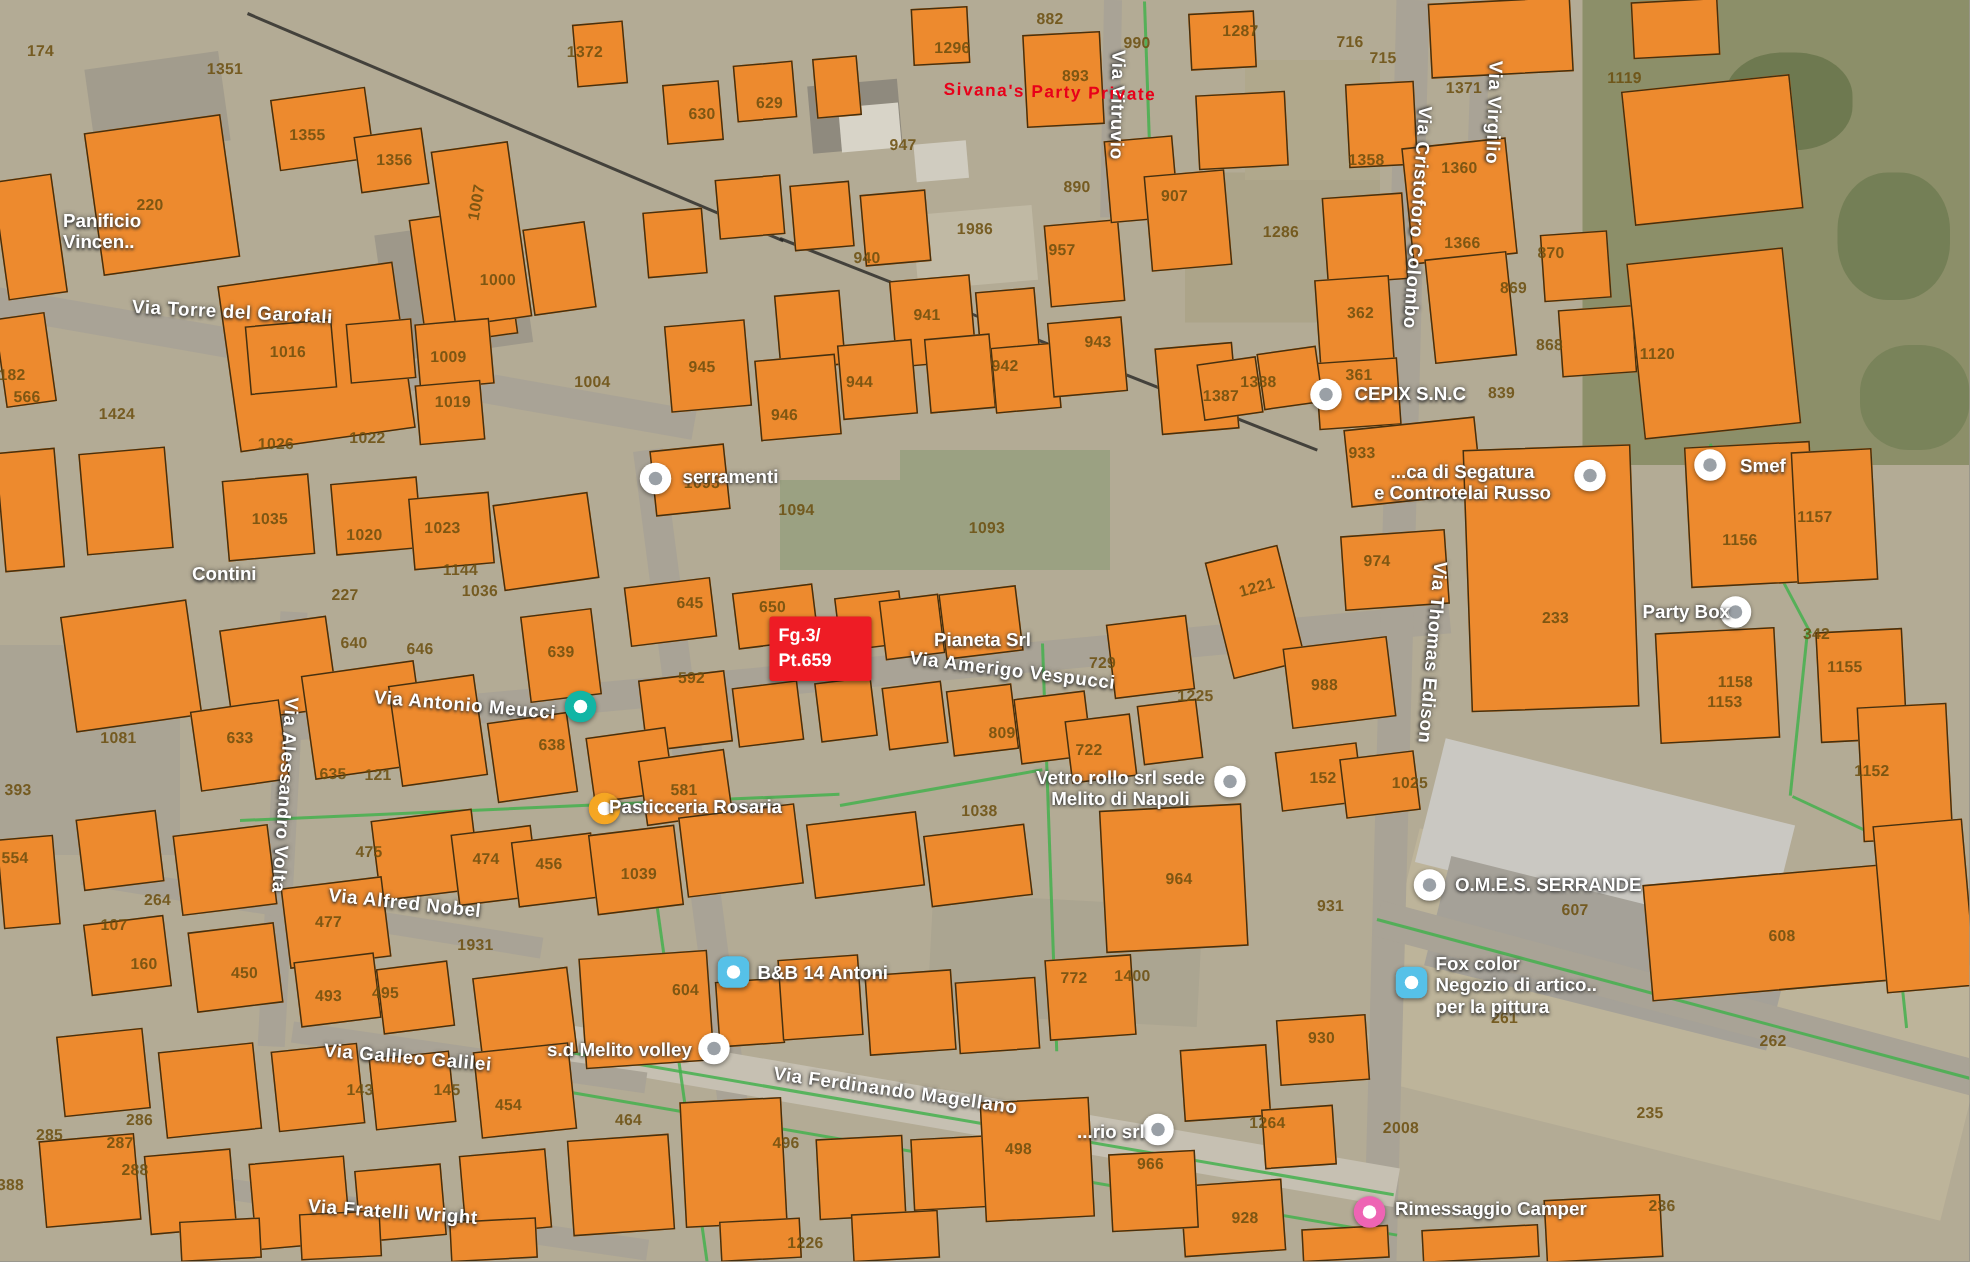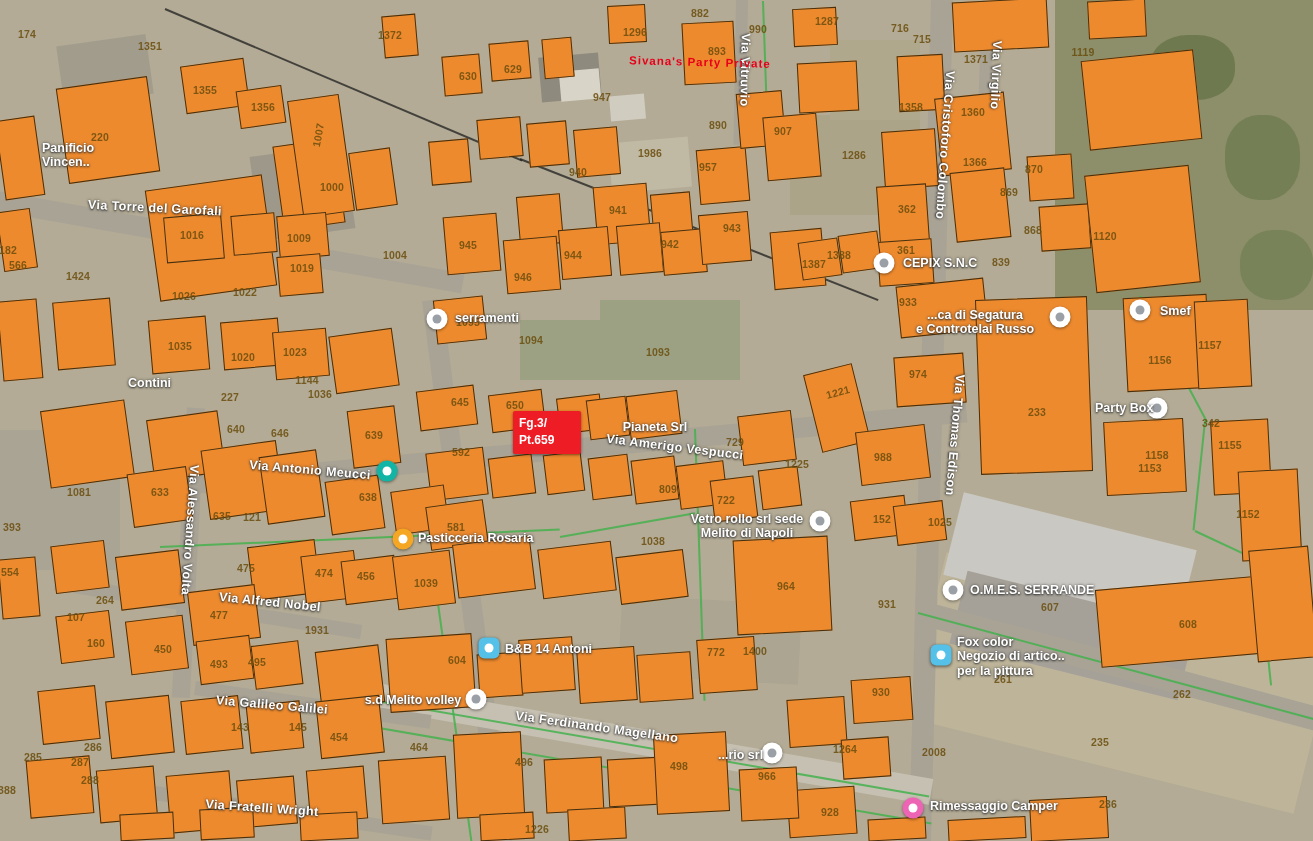--- a/index.html
+++ b/index.html
@@ -427,21 +427,21 @@
     <div class="pin white" style="left: 820px; top: 521px;">
       <div class="dot"></div>
     </div>
     <div class="poi-label center" style="left: 747px; top: 526px;">
       <div>Vetro rollo srl sede</div>
       <div>Melito di Napoli</div>
     </div>
     <div class="pin orange" style="left: 403px; top: 539px;">
       <div class="dot"></div>
     </div>
-    <div class="poi-label left" style="left: 418px; top: 538px;">
+    <div class="poi-label left" style="left: 406px; top: 538px;">
       <div>Pasticceria Rosaria</div>
     </div>
     <div class="pin white" style="left: 953px; top: 590px;">
       <div class="dot"></div>
     </div>
     <div class="poi-label left" style="left: 970px; top: 590px;">
       <div>O.M.E.S. SERRANDE</div>
     </div>
     <div class="pin blue" style="left: 941px; top: 655px;">
       <div class="dot"></div>

